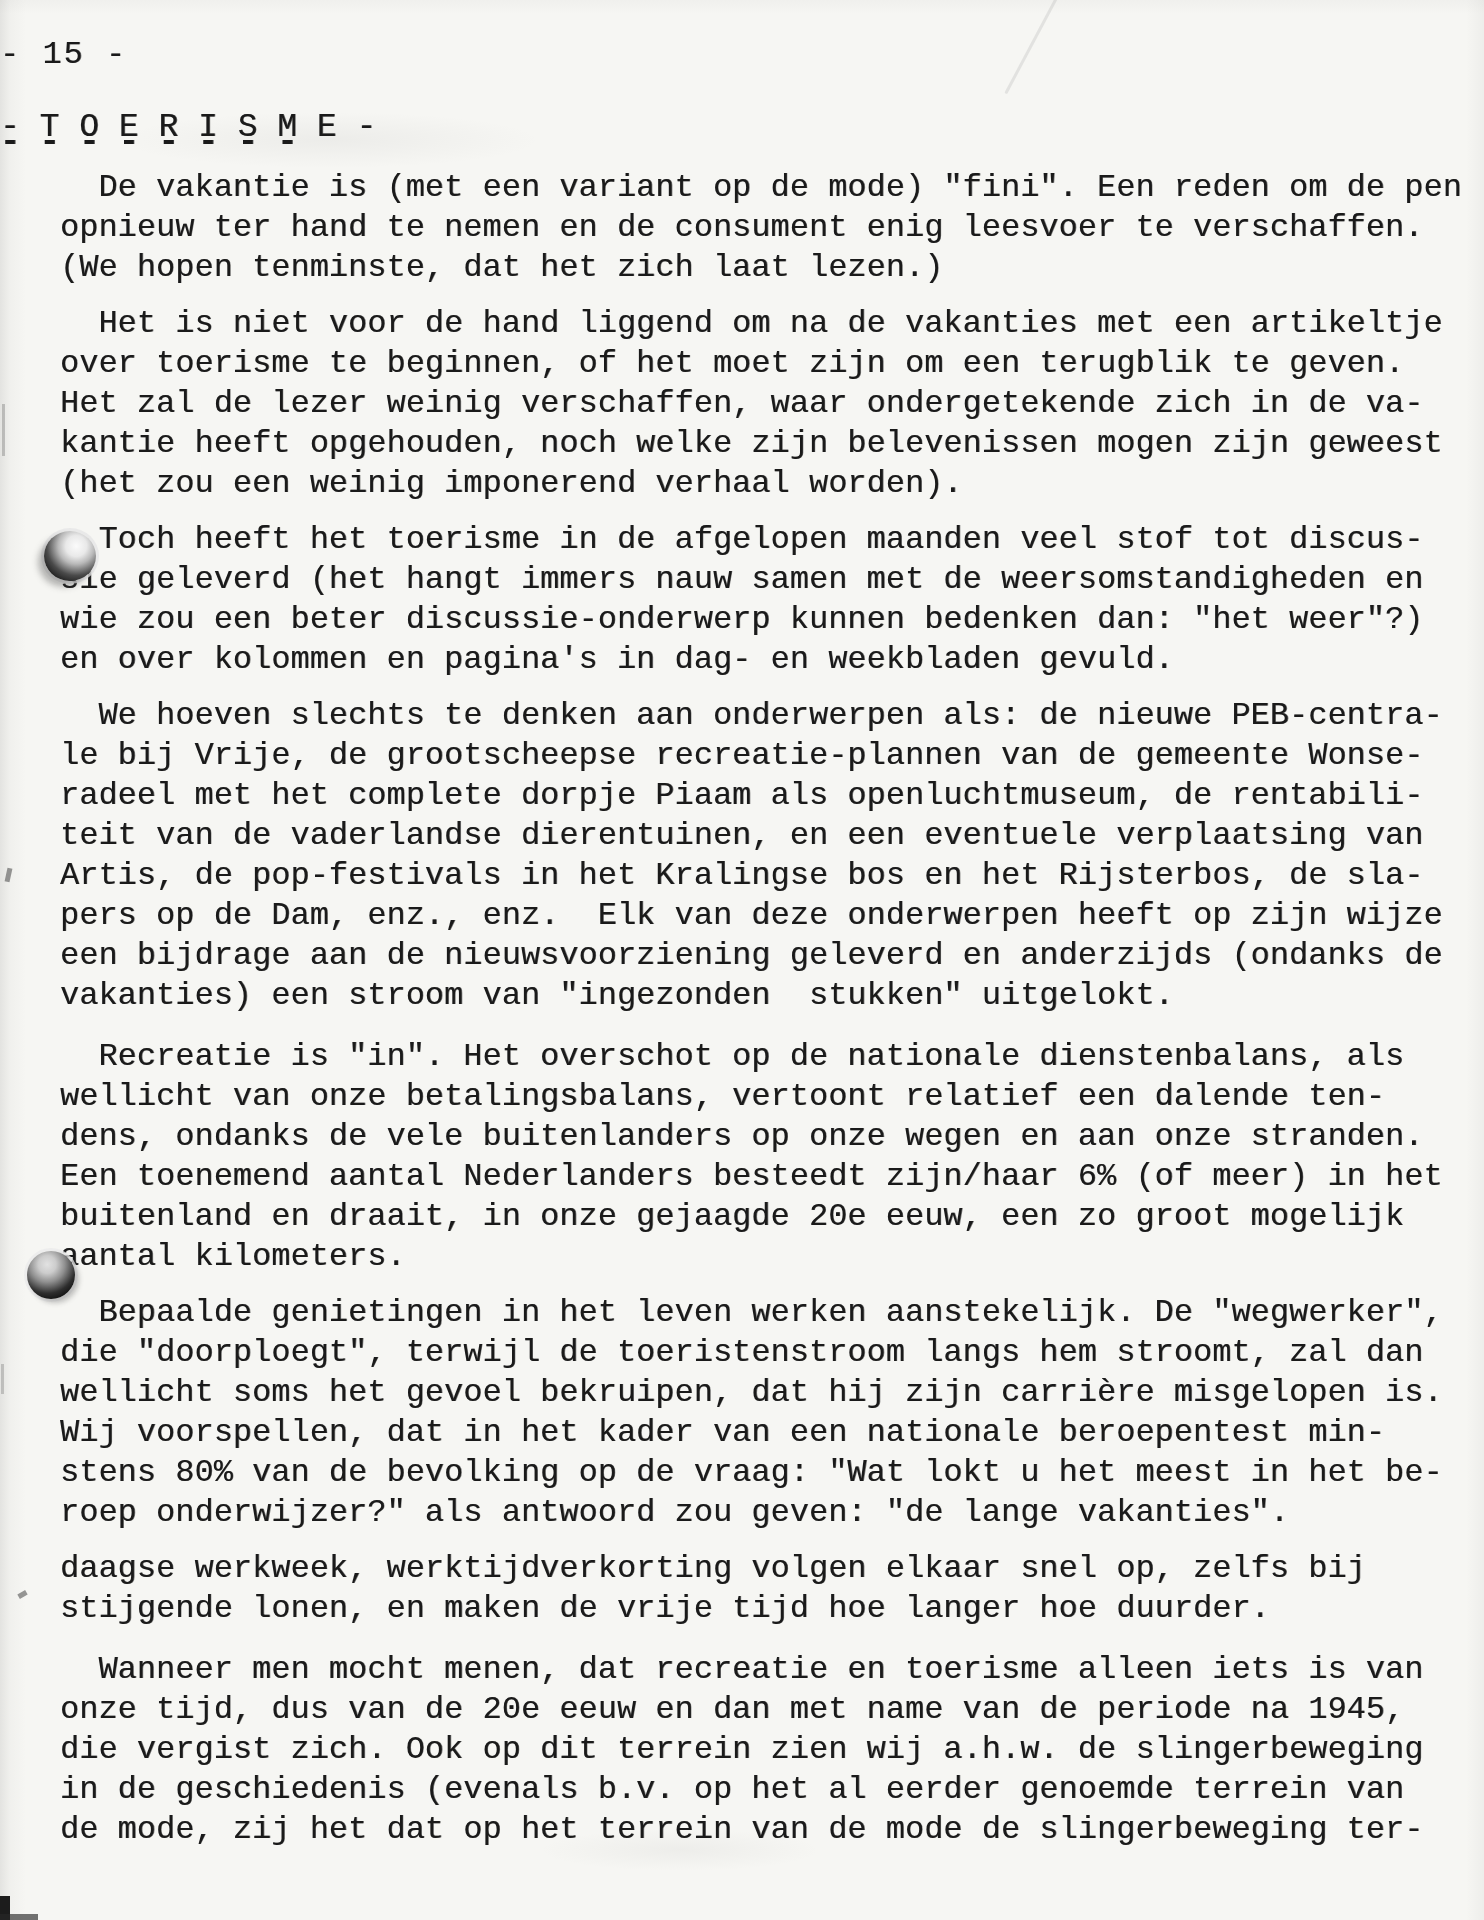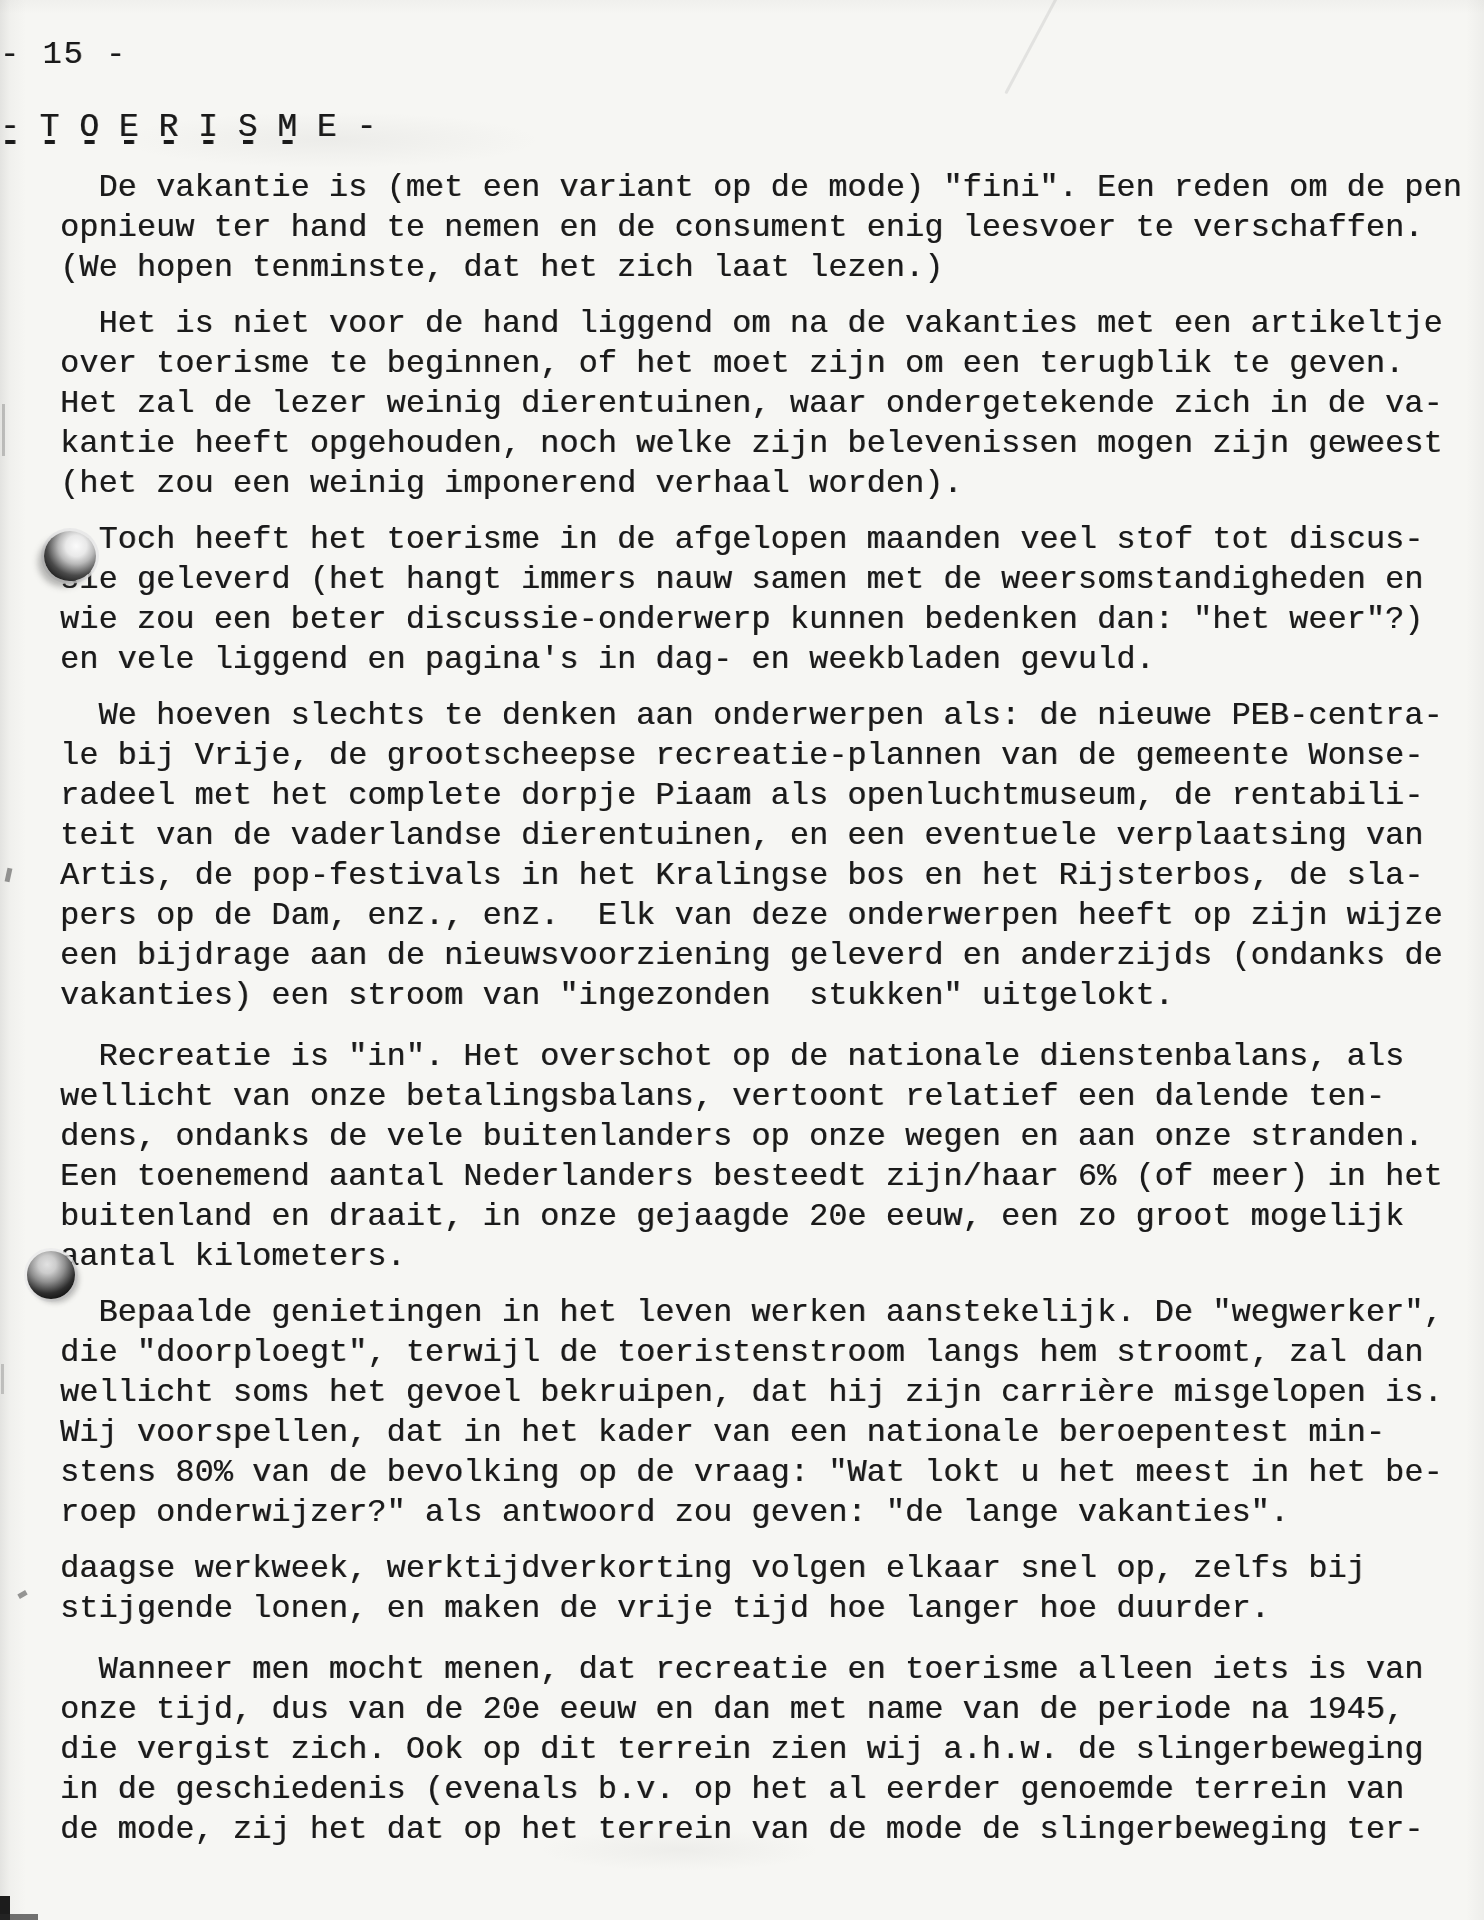--- a/index.html
+++ b/index.html
@@ -95,29 +95,29 @@
 
   <div class="body-text">
       <div class="para">
         <div class="line">  De vakantie is (met een variant op de mode) "fini". Een reden om de pen</div>
         <div class="line">opnieuw ter hand te nemen en de consument enig leesvoer te verschaffen.</div>
         <div class="line">(We hopen tenminste, dat het zich laat lezen.)</div>
       </div>
       <div class="para">
         <div class="line">  Het is niet voor de hand liggend om na de vakanties met een artikeltje</div>
         <div class="line">over toerisme te beginnen, of het moet zijn om een terugblik te geven.</div>
-        <div class="line">Het zal de lezer weinig dierentuinen, waar ondergetekende zich in de va-</div>
+        <div class="line">Het zal de lezer weinig verschaffen, waar ondergetekende zich in de va-</div>
         <div class="line">kantie heeft opgehouden, noch welke zijn belevenissen mogen zijn geweest</div>
         <div class="line">(het zou een weinig imponerend verhaal worden).</div>
       </div>
       <div class="para">
         <div class="line">  Toch heeft het toerisme in de afgelopen maanden veel stof tot discus-</div>
         <div class="line">sie geleverd (het hangt immers nauw samen met de weersomstandigheden en</div>
         <div class="line">wie zou een beter discussie-onderwerp kunnen bedenken dan: "het weer"?)</div>
-        <div class="line">en vele liggend en pagina's in dag- en weekbladen gevuld.</div>
+        <div class="line">en over kolommen en pagina's in dag- en weekbladen gevuld.</div>
       </div>
       <div class="para">
         <div class="line">  We hoeven slechts te denken aan onderwerpen als: de nieuwe PEB-centra-</div>
         <div class="line">le bij Vrije, de grootscheepse recreatie-plannen van de gemeente Wonse-</div>
         <div class="line">radeel met het complete dorpje Piaam als openluchtmuseum, de rentabili-</div>
         <div class="line">teit van de vaderlandse dierentuinen, en een eventuele verplaatsing van</div>
         <div class="line">Artis, de pop-festivals in het Kralingse bos en het Rijsterbos, de sla-</div>
         <div class="line">pers op de Dam, enz., enz.  Elk van deze onderwerpen heeft op zijn wijze</div>
         <div class="line">een bijdrage aan de nieuwsvoorziening geleverd en anderzijds (ondanks de</div>
         <div class="line">vakanties) een stroom van "ingezonden  stukken" uitgelokt.</div>

